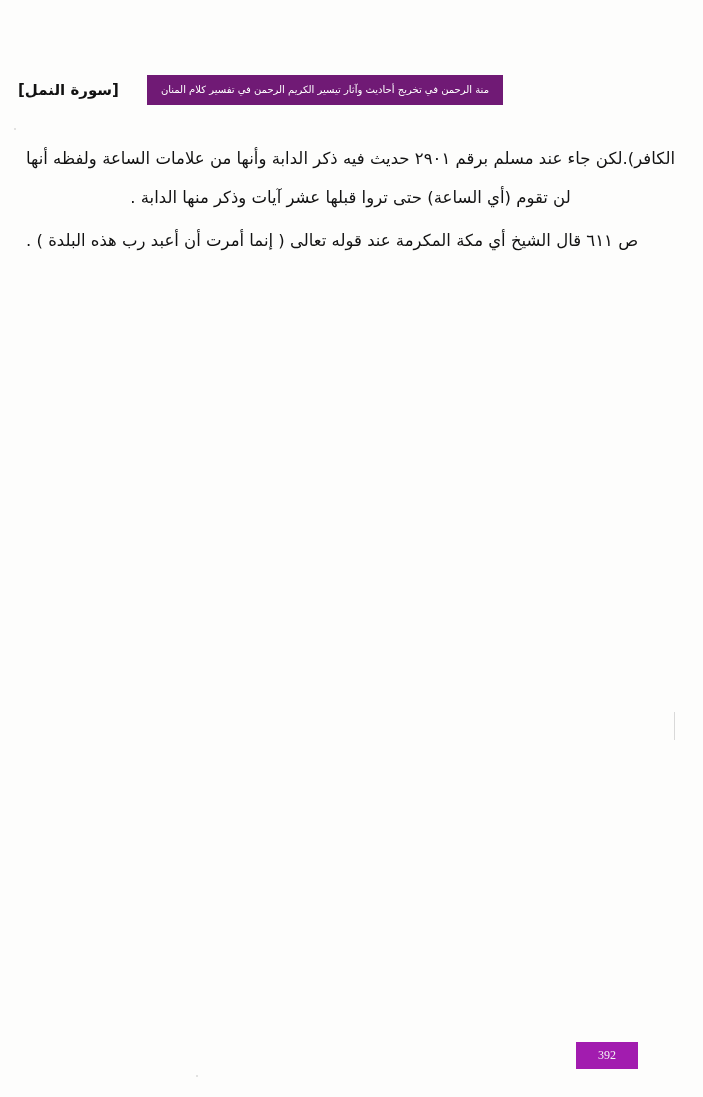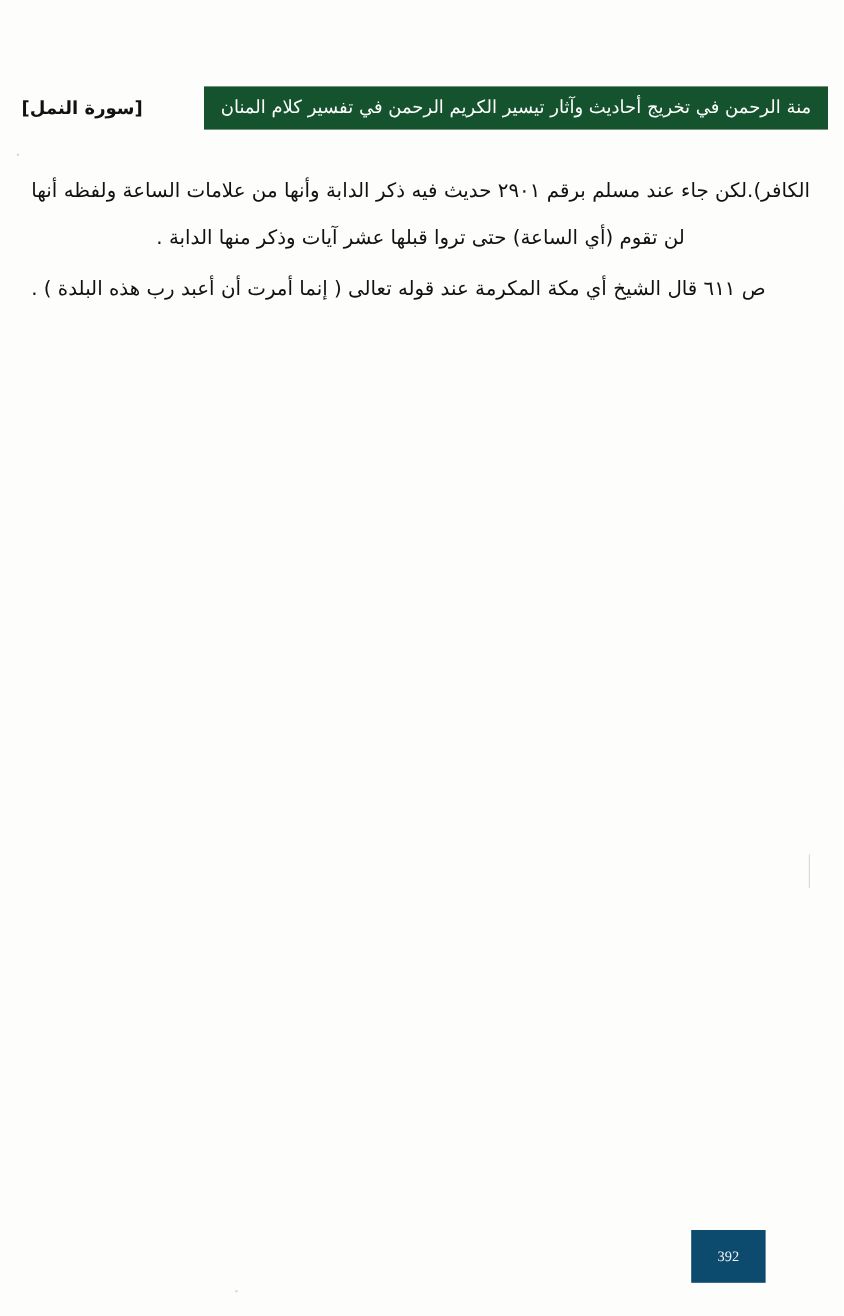--- a/index.html
+++ b/index.html
@@ -31,30 +31,30 @@
     display: flex;
     flex-direction: row-reverse;
     align-items: center;
     justify-content: flex-start;
   }
   .header-chapter {
     font-size: 15px;
     font-weight: bold;
     color: #111;
     margin-left: 0;
-    margin-right: 12px;
-    padding-right: 39px;
+    margin-right: 0;
+    padding-right: 28px;
     padding-left: 18px;
     white-space: nowrap;
     letter-spacing: 0.3px;
   }
   .header-banner {
-    background: #14532d;
+    background: #701a75;
     color: #ffffff;
-    font-size: 15px;
+    font-size: 10px;
     line-height: 1.1;
     padding: 9px 14px 10px 14px;
     white-space: nowrap;
     flex: 0 0 auto;
     margin-right: 0;
     transform: skewX(0deg);
   }
 
   
   .content {
@@ -86,22 +86,22 @@
     bottom: 20px;
     left: 0;
     right: 0;
     height: 40px;
   }
   .page-number-box {
     position: absolute;
     left: 576px;
     bottom: 8px;
     width: 62px;
-    height: 44px;
-    background: #0c4a6e;
+    height: 27px;
+    background: #a21caf;
     color: #f4f4f4;
     display: flex;
     align-items: center;
     justify-content: center;
     font-size: 12px;
     font-family: "Liberation Serif", serif;
     text-align: center;
   }
 
   

